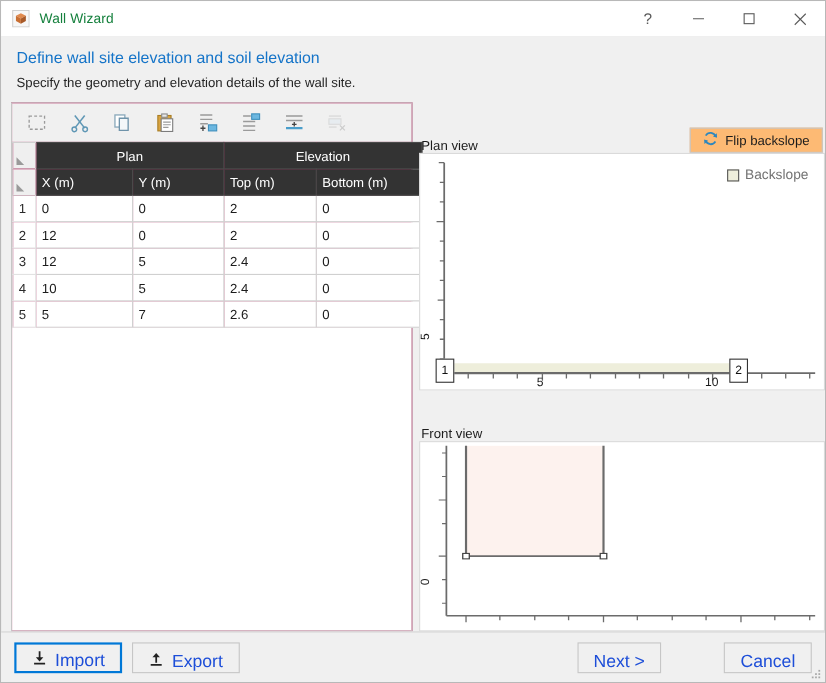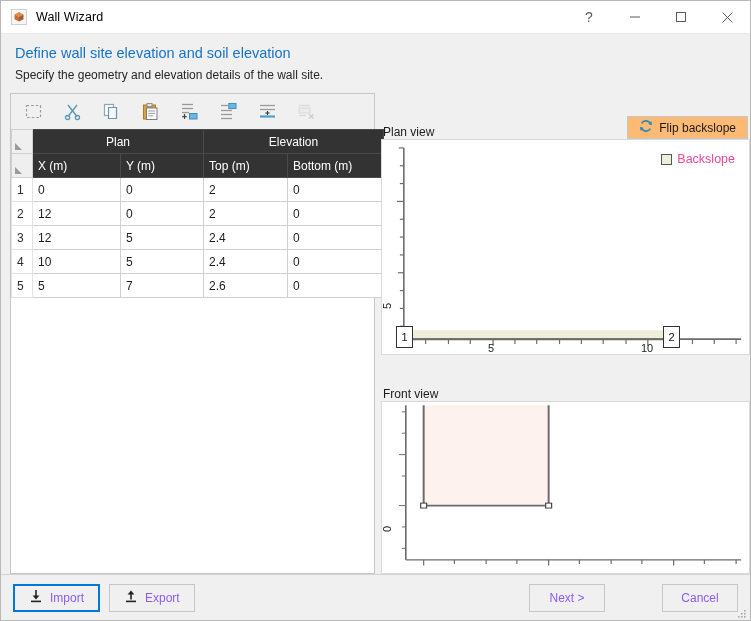--- a/index.html
+++ b/index.html
@@ -23,21 +23,21 @@
     height: 33px; min-height: 33px;
     background: #ffffff;
     display: flex; align-items: center;
     border-bottom: 1px solid #e8e8e8;
   }
   .title-icon {
     width: 16px; height: 16px; margin-left: 10px; margin-right: 9px;
     position: relative;
   }
   .title-text {
-    font-size: 12.5px; color: #000000; letter-spacing: .1px;
+    font-size: 12.5px; color: #15803d; letter-spacing: .1px;
   }
   .titlebar-spacer { flex: 1; }
   .win-btn {
     width: 46px; height: 32px;
     display: flex; align-items: center; justify-content: center;
     color: #606060;
   }
   .win-btn svg { display: block; }
   .win-help { font-size: 14px; color: #5a5a5a; }
 
@@ -150,21 +150,21 @@
     background: #ffffff;
     border: 1px solid #dadada;
     position: relative;
     overflow: hidden;
   }
   #plan-box { height: 216px; min-height: 216px; }
   #front-box { flex: 1; min-height: 0; }
   .legend {
     position: absolute; top: 12px; right: 14px;
     display: flex; align-items: center; gap: 5px;
-    font-size: 12.5px; color: #ec4899;
+    font-size: 12.5px; color: #737373;
   }
   .legend-swatch {
     width: 11px; height: 11px;
     background: #eeeedb; border: 1px solid #555;
   }
   .axis-label {
     position: absolute; font-size: 11px; color: #1a1a1a;
   }
   .vlabel {
     transform: rotate(-90deg);
@@ -176,22 +176,22 @@
     height: 46px; min-height: 46px;
     background: #f0f0f0;
     border-top: 1px solid #d4d4d4;
     display: flex; align-items: center;
     padding: 0 12px;
     position: relative;
   }
   .btn {
     height: 28px; padding: 0 14px;
     background: #f0f0f0; border: 1px solid #c6c6c6;
-    font-size: 12px; color: #8b5cf6;
-    display: flex; align-items: center; justify-content: center; gap: 7px;
+    font-size: 16px; color: #1d4ed8;
+    display: flex; align-items: flex-end; justify-content: center; gap: 7px;
   }
   .btn.focus { border: 2px solid #0078d7; }
   .btn-wide { min-width: 76px; margin-left: 48px; }
   .footer-spacer { flex: 1; }
   .gap { width: 9px; }
   .grip {
     position: absolute; right: 3px; bottom: 2px;
     width: 12px; height: 12px;
   }
 </style>

